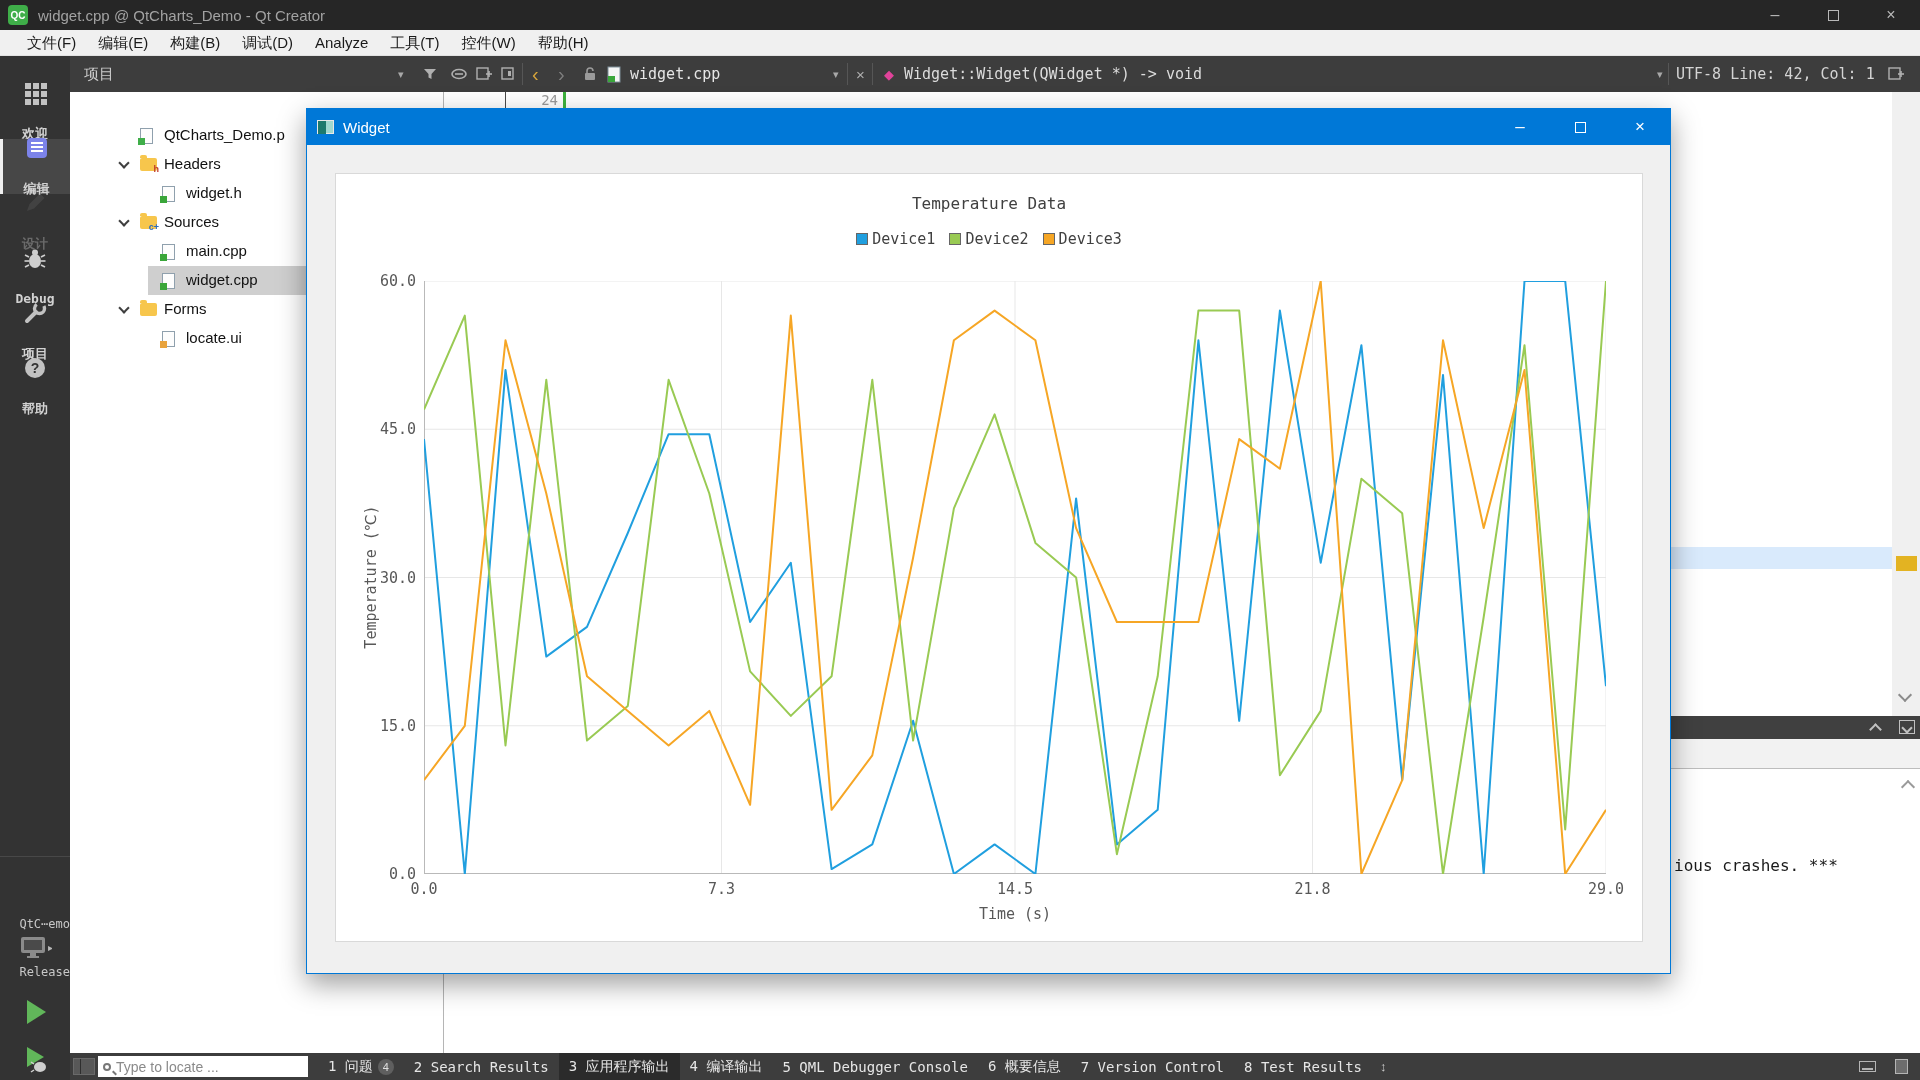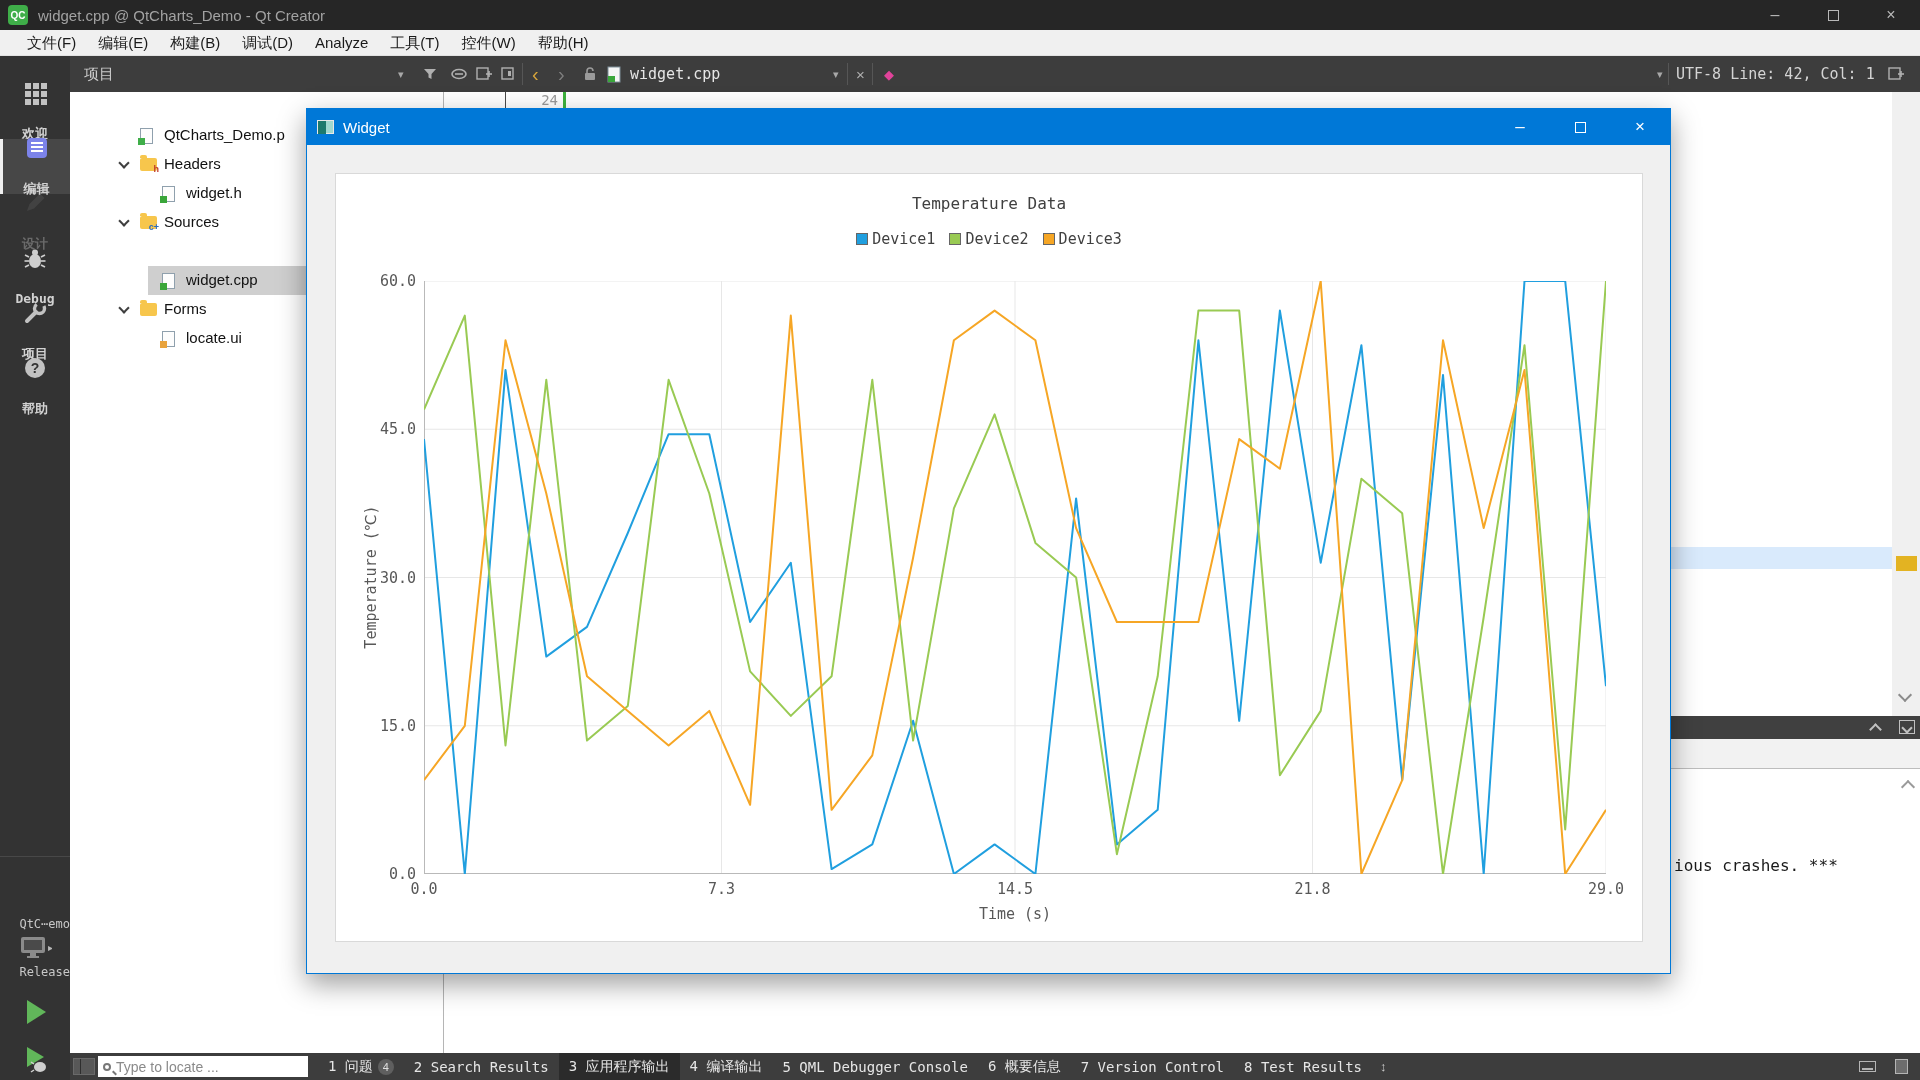--- a/index.html
+++ b/index.html
@@ -227,20 +227,21 @@
           <rect x="1" y="1" width="12" height="15" fill="#f5f5f5" stroke="#7f8f9a"></rect>
           <rect x="1" y="10" width="7" height="6" fill="#3aa63a"></rect>
         </svg>
     </span>
     <span class="t-abs file-combo-label mono" style="left:560px;">widget.cpp</span>
     <span class="t-abs t-caret" style="left:763px;">▾</span>
     <span class="t-vline" style="left:777px;"></span>
     <span class="t-abs t-x" style="left:786px;">×</span>
     <span class="t-vline" style="left:802px;"></span>
     <span class="t-abs diamond" style="left:814px;">◆</span>
+    <span class="t-abs symbol-text mono" style="left:834px;">Widget::Widget(QWidget *) -&gt; void</span>
     <span class="t-abs t-caret" style="left:1587px;">▾</span>
     <span class="t-vline" style="left:1598px;"></span>
     <span class="t-abs cursor-status mono" style="left:1606px;">UTF-8 Line: 42, Col: 1</span>
     <span class="t-abs" style="left:1818px;">
       <svg width="16" height="16">
           <rect x="1" y="2" width="11" height="11" fill="none" stroke="#b0b0b0" stroke-width="1.4"></rect>
           <line x1="13" y1="5" x2="13" y2="11" stroke="#b0b0b0" stroke-width="1.6"></line>
           <line x1="10" y1="8" x2="16" y2="8" stroke="#b0b0b0" stroke-width="1.6"></line>
         </svg>
     </span>
@@ -351,20 +352,26 @@
           <span class="fmark" style="background: rgb(58, 166, 58);"></span>
         </span>
         <span class="tree-label" style="left: 116px;">widget.h</span>
       </div>
       <div class="tree-row" style="top: 116px;">
         <span class="chev" style="left: 50px;"></span>
         <span class="folder" style="left: 70px;">
           <span class="fbadge" style="color:#2b6cc0;">c+</span>
         </span>
         <span class="tree-label" style="left: 94px;">Sources</span>
+      </div>
+      <div class="tree-row" style="top: 145px;">
+        <span class="fileicon" style="left: 92px;">
+          <span class="fmark" style="background: rgb(58, 166, 58);"></span>
+        </span>
+        <span class="tree-label" style="left: 116px;">main.cpp</span>
       </div>
       <div class="tree-row" style="top: 174px;">
         <div class="sel-bg"></div>
         <span class="fileicon" style="left: 92px;">
           <span class="fmark" style="background: rgb(58, 166, 58);"></span>
         </span>
         <span class="tree-label" style="left: 116px;">widget.cpp</span>
       </div>
       <div class="tree-row" style="top: 203px;">
         <span class="chev" style="left: 50px;"></span>

